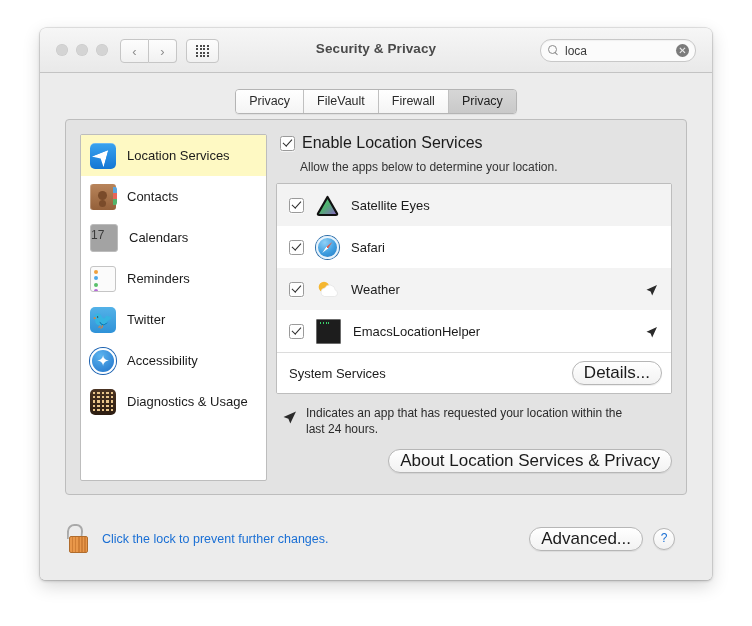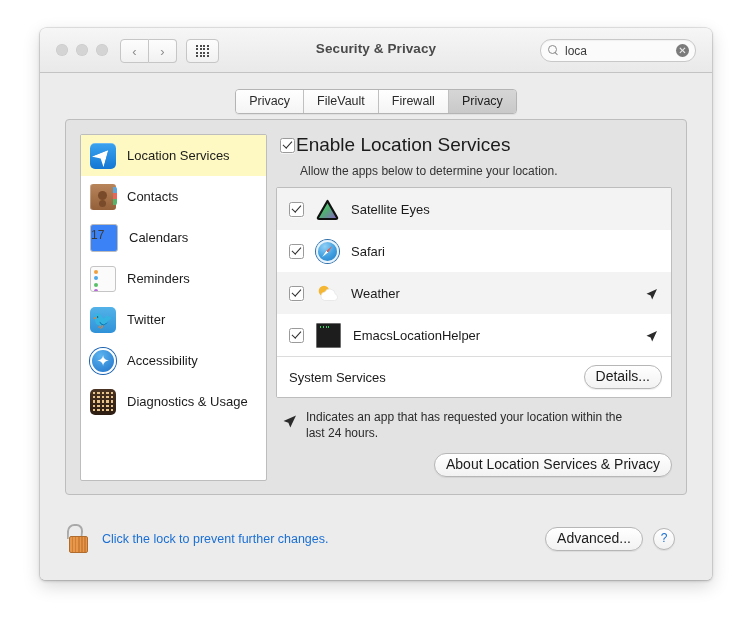--- a/index.html
+++ b/index.html
@@ -258,21 +258,21 @@
   .ic-contacts::after {
     content: "";
     position: absolute;
     left: 8px; top: 7px;
     width: 9px; height: 9px;
     border-radius: 50%;
     background: #7a4b2a;
     box-shadow: 0 8px 0 -1px #7a4b2a;
   }
   .ic-calendar {
-    background: #3b82f6;
+    background: #a3a3a3;
     border: 1px solid #bcbcbc;
     border-radius: 3px;
     overflow: hidden;
   }
   .ic-calendar .cal-top {
     height: 7px;
     background: linear-gradient(to bottom,#e8564c,#c93c33);
   }
   .ic-calendar .cal-num {
     text-align: center;
@@ -355,22 +355,22 @@
   .cb.checked::after {
     content: "";
     position: absolute;
     left: 4px; top: 0.5px;
     width: 3.5px; height: 8px;
     border: solid #2c2c2c;
     border-width: 0 1.6px 1.6px 0;
     transform: rotate(42deg);
   }
   .enable-label {
-    margin-left: 1px;
-    font-size: 19px;
+    margin-left: 7px;
+    font-size: 16px;
     color: #1b1b1b;
   }
   .enable-sub {
     margin: 8px 0 0 24px;
     font-size: 12px;
     color: #333333;
   }
 
   .applist {
     margin-top: 9px;
@@ -442,21 +442,21 @@
   }
   .sys-label {
     font-size: 13px;
     color: #1b1b1b;
     flex: 1;
   }
   .btn {
     background: linear-gradient(to bottom,#ffffff,#f2f2f2);
     border: 1px solid #b6b6b6;
     border-radius: 12px;
-    font-size: 14px;
+    font-size: 17px;
     color: #1b1b1b;
     padding: 3px 11px 4px;
     line-height: 15px;
     box-shadow: 0 1px 1px rgba(0,0,0,0.07);
     font-family: "Liberation Sans", sans-serif;
   }
 
   .legend {
     display: flex;
     margin-top: 12px;

